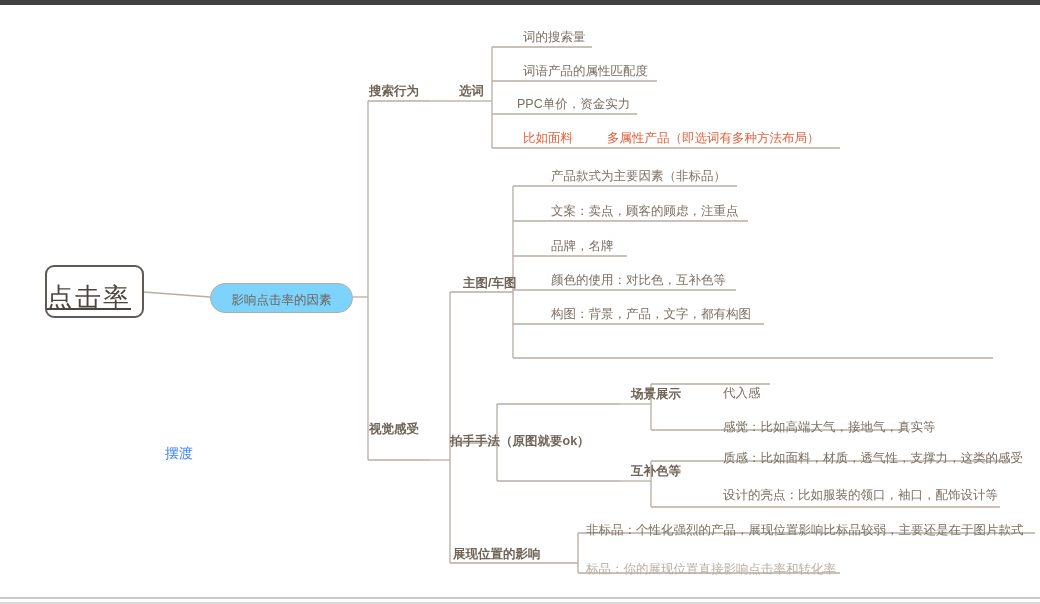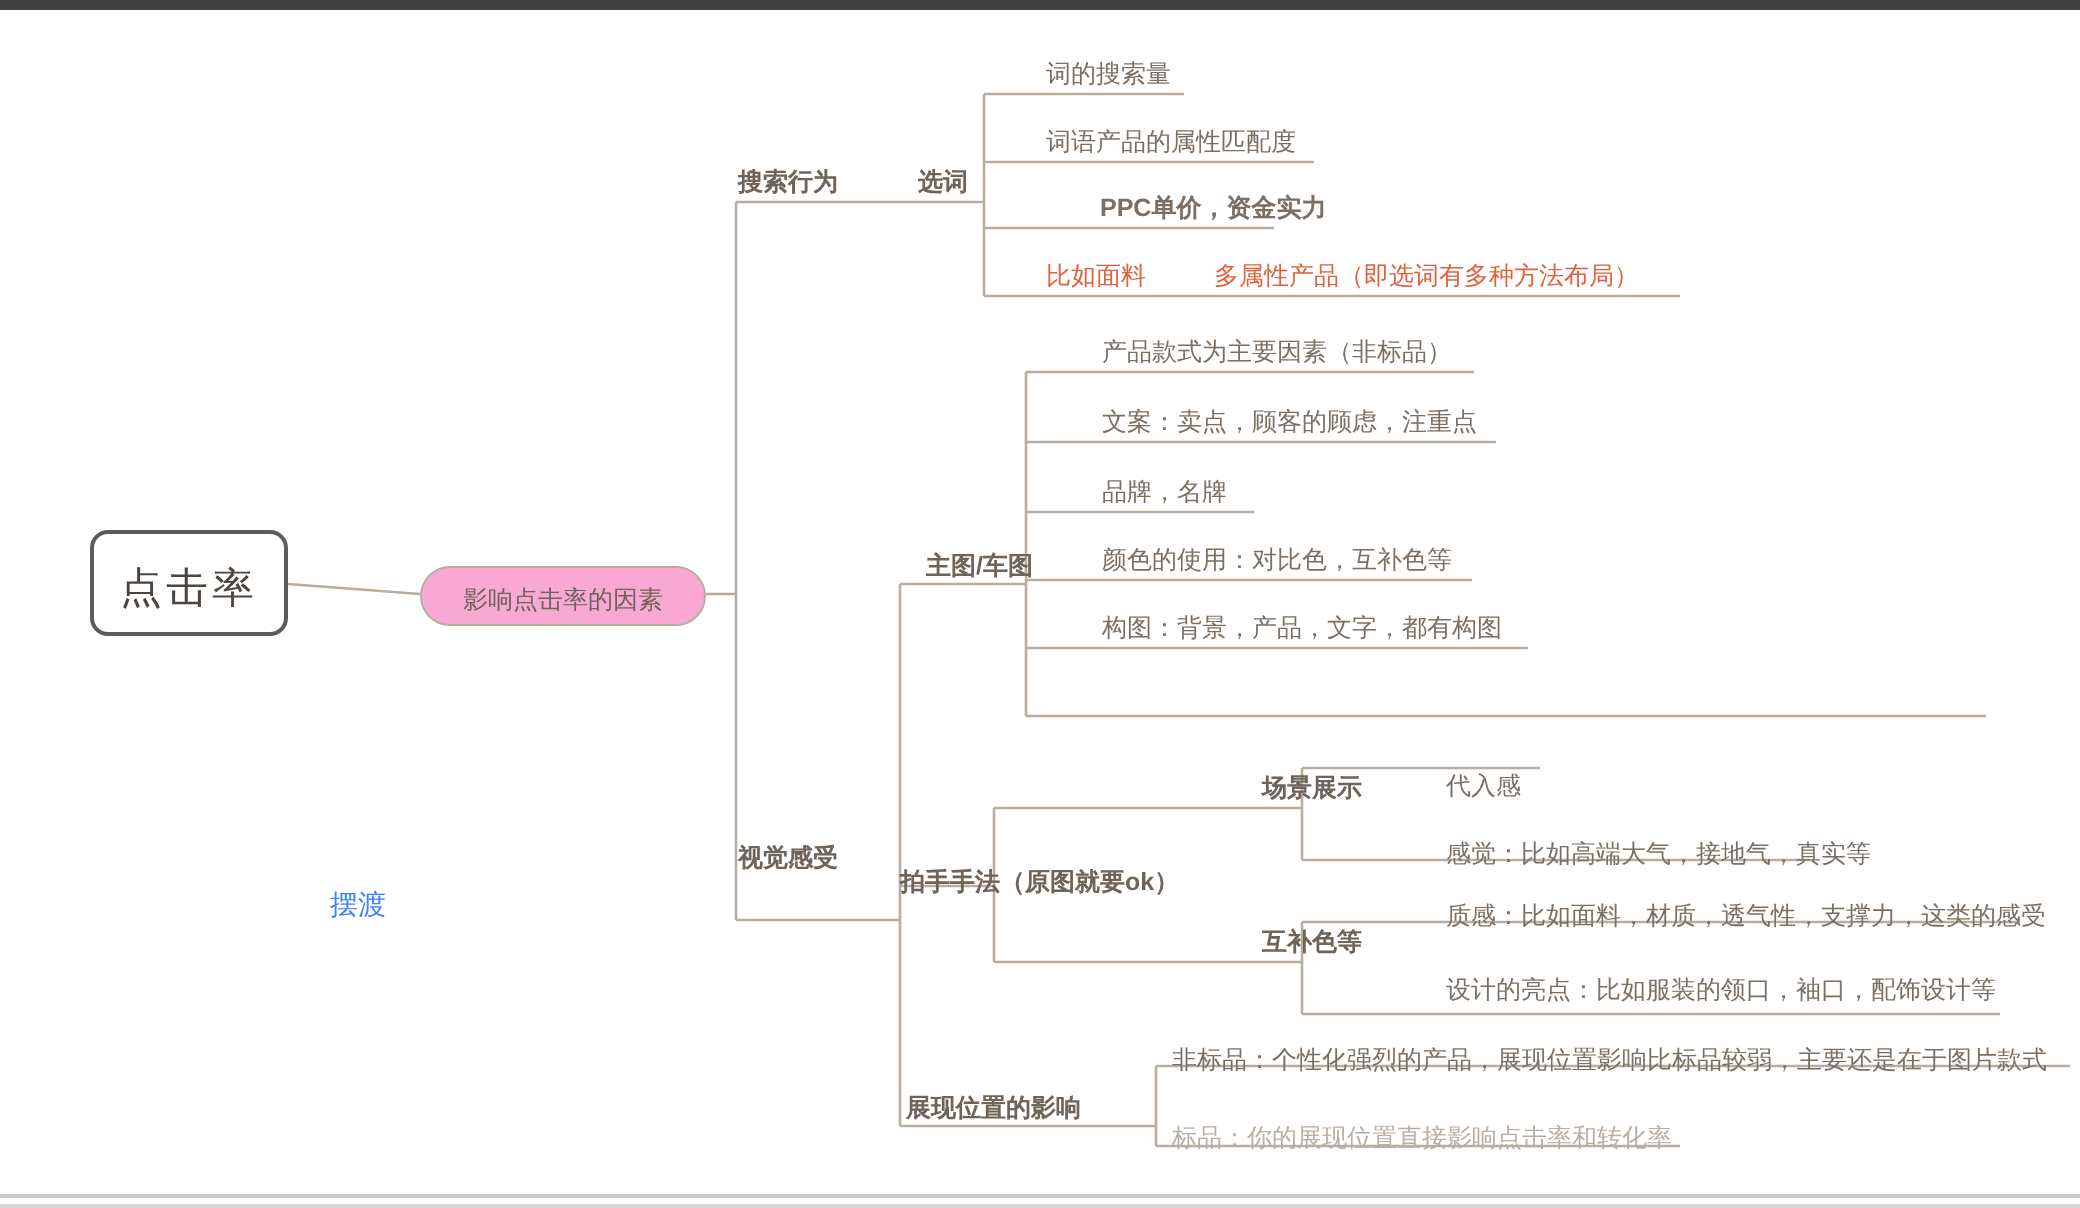--- a/index.html
+++ b/index.html
@@ -26,26 +26,26 @@
   .lbl.mid{font-size:12.5px;color:#6f6458;font-weight:bold;}
   .lbl.serif{font-family:"Liberation Serif","DejaVu Serif",serif;font-size:14px;color:#3b82f6;}
   .lbl.fade{color:#b9aea3;}
 
   .rootbox{
     position:absolute;left:45px;top:265px;width:99px;height:53px;
     border:2px solid #5f5a55;border-radius:9px;background:#fff;
     box-sizing:border-box;
   }
   .rootbox span{
-    position:absolute;left:0;right:0;top:13px;text-align:center;
-    font-size:21px;color:#4d453d;letter-spacing:2px;
+    position:absolute;left:0;right:0;top:13px;text-align:left;
+    font-size:26px;color:#4d453d;letter-spacing:2px;text-decoration:underline;
   }
   .pill{
     position:absolute;left:210px;top:283px;width:143px;height:30px;
-    border:1.3px solid #b9ada0;border-radius:16px;background:#f9a8d4;
+    border:1.3px solid #b9ada0;border-radius:16px;background:#7dd3fc;
     box-sizing:border-box;
   }
   .pill span{
     position:absolute;left:0;right:0;top:8px;text-align:center;
     font-size:12.5px;color:#6f6458;
   }
 </style>
 </head>
 <body>
 
@@ -121,21 +121,21 @@
 
   <div class="lbl serif" style="left:165px;top:447px;">摆渡</div>
 
   <div class="lbl mid" style="left:369px;top:85px;">搜索行为</div>
   <div class="lbl mid" style="left:369px;top:423px;">视觉感受</div>
 
   <div class="lbl mid" style="left:459px;top:85px;">选词</div>
 
   <div class="lbl gray" style="left:523px;top:31px;">词的搜索量</div>
   <div class="lbl gray" style="left:523px;top:65px;">词语产品的属性匹配度</div>
-  <div class="lbl gray" style="left:550px;top:98px;font-weight:bold;">PPC单价，资金实力</div>
+  <div class="lbl gray" style="left:517px;top:98px;">PPC单价，资金实力</div>
   <div class="lbl red" style="left:523px;top:132px;">比如面料</div>
   <div class="lbl red" style="left:607px;top:132px;">多属性产品（即选词有多种方法布局）</div>
 
   <div class="lbl mid" style="left:463px;top:277px;">主图/车图</div>
 
   <div class="lbl gray" style="left:551px;top:170px;">产品款式为主要因素（非标品）</div>
   <div class="lbl gray" style="left:551px;top:205px;">文案：卖点，顾客的顾虑，注重点</div>
   <div class="lbl gray" style="left:551px;top:240px;">品牌，名牌</div>
   <div class="lbl gray" style="left:551px;top:274px;">颜色的使用：对比色，互补色等</div>
   <div class="lbl gray" style="left:551px;top:308px;">构图：背景，产品，文字，都有构图</div>

